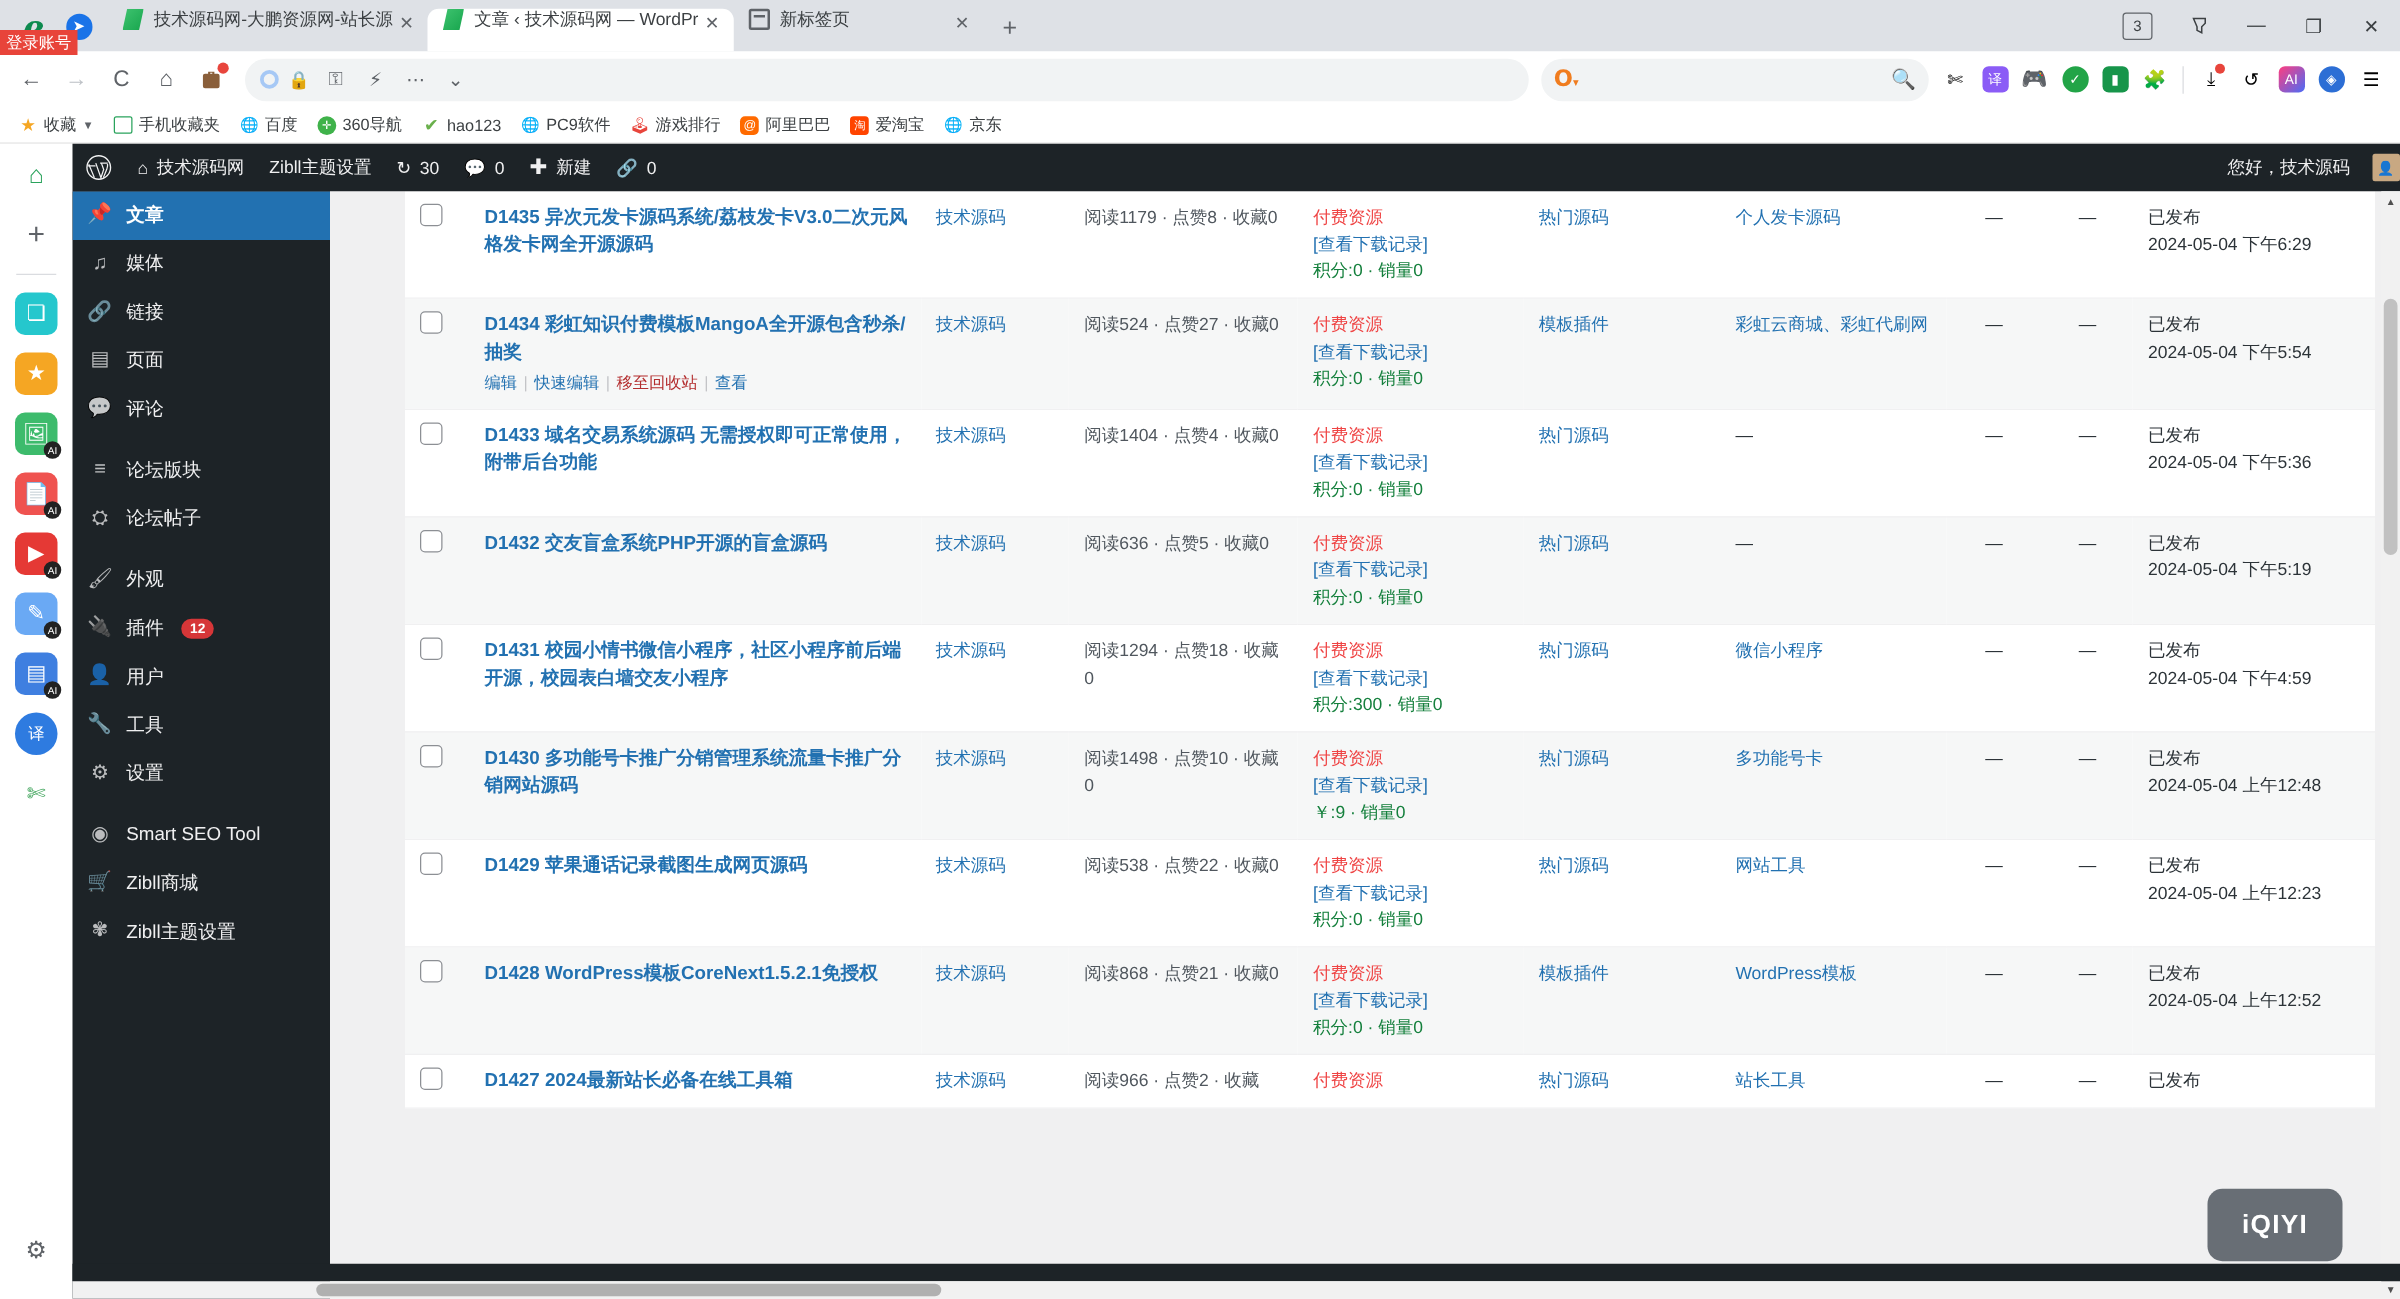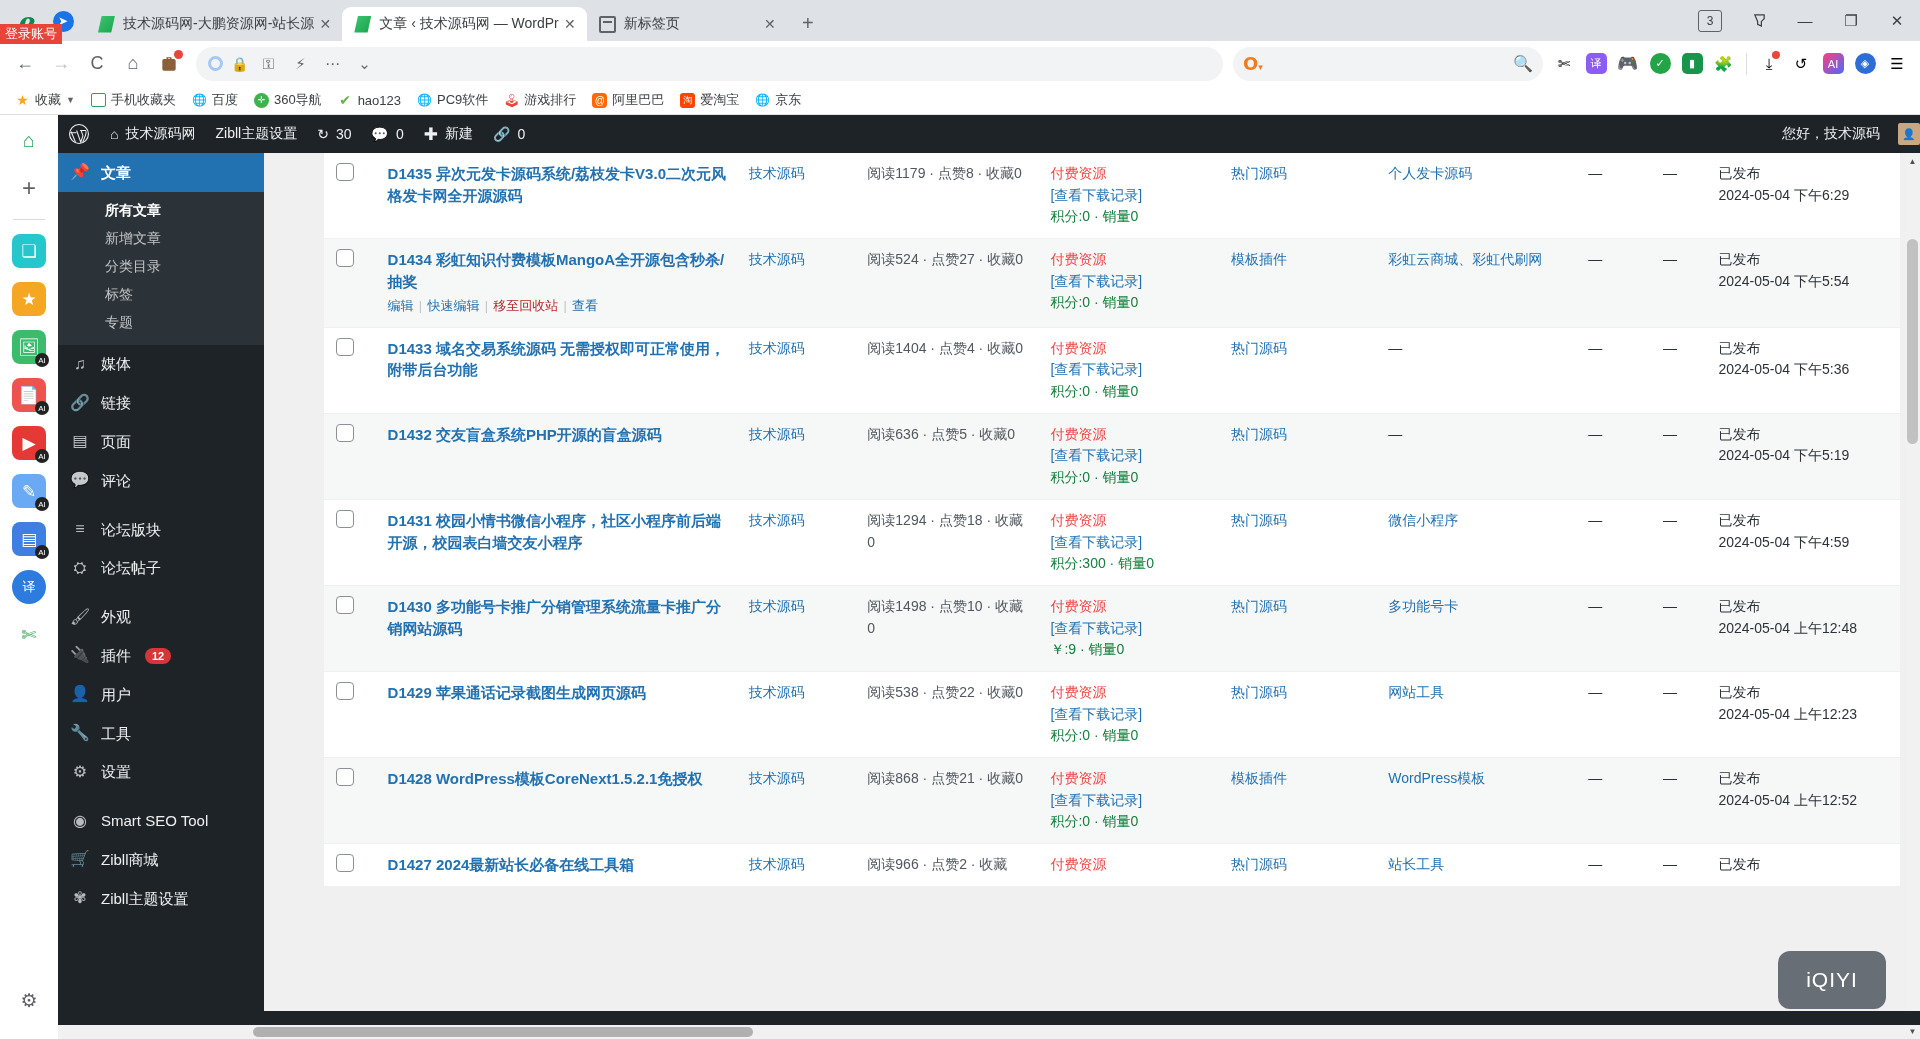--- a/index.html
+++ b/index.html
@@ -25,21 +25,21 @@
   .winicon-nav {
     width: 30px; height: 34px; margin: 0 8px 3px 0;
     display: flex; align-items: center; justify-content: center;
   }
   .nav-circ {
     width: 21px; height: 21px; border-radius: 50%; background: #1a73e8;
     display: flex; align-items: center; justify-content: center;
     color: #fff; font-size: 12px;
   }
   .tab {
-    height: 34px; display: flex; align-items: center;
+    height: 34px; display: flex; align-items: flex-start;
     padding: 0 6px 0 12px; border-radius: 9px 9px 0 0;
     font-size: 14px; color: #3c4043; max-width: 260px; min-width: 200px;
     position: relative;
   }
   .tab.inactive { background: transparent; }
   .tab.active { background: #fff; }
   .tab .favicon {
     width: 17px; height: 17px; flex: 0 0 17px; margin-right: 8px;
     position: relative;
   }
@@ -297,25 +297,25 @@
     position: absolute; left: 58px; right: 15px; bottom: 0; height: 14px;
     background: #f1f1f1; z-index: 11;
   }
   .hscroll .thumb {
     position: absolute; top: 2px; height: 10px; border-radius: 5px;
     background: #b0b0b0; left: 195px; width: 500px;
   }
 
   
   .iqiyi {
-    position: absolute; right: 34px; bottom: 30px; z-index: 20;
+    position: absolute; right: 46px; bottom: 30px; z-index: 20;
     width: 108px; height: 58px; border-radius: 12px;
     background: rgba(92,99,106,.92); color: #fff;
     display: flex; align-items: center; justify-content: center;
-    font-size: 21px; font-weight: normal; letter-spacing: 1px; margin-left: 48px;
+    font-size: 21px; font-weight: bold; letter-spacing: 1px; margin-left: 48px;
   }
   .blackbar {
     position: absolute; left: 58px; right: 0; bottom: 14px; height: 14px;
     background: #1d2327; z-index: 10;
   }
   a { text-decoration: none; }
 </style>
 </head>
 <body>
 
@@ -510,27 +510,20 @@
         <span class="wpab-item">您好，技术源码</span>
         <span class="avatar">👤</span>
       </div>
     </div>
 
     <div class="wpmenu">
       <a class="menuitem current">
         <span class="micon">📌</span>
         <span>文章</span>
       </a>
-      <div class="submenu">
-        <a class="subitem current">所有文章</a>
-        <a class="subitem">新增文章</a>
-        <a class="subitem">分类目录</a>
-        <a class="subitem">标签</a>
-        <a class="subitem">专题</a>
-      </div>
       <a class="menuitem">
         <span class="micon">♫</span>
         <span>媒体</span>
       </a>
       <a class="menuitem">
         <span class="micon">🔗</span>
         <span>链接</span>
       </a>
       <a class="menuitem">
         <span class="micon">▤</span>

